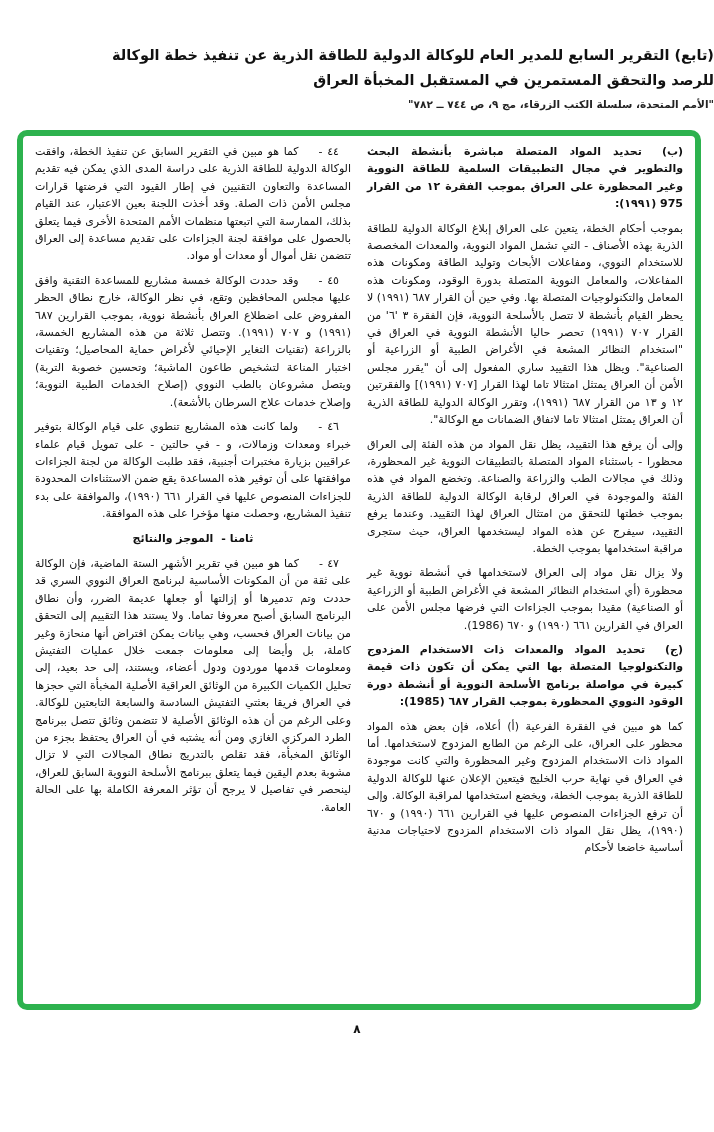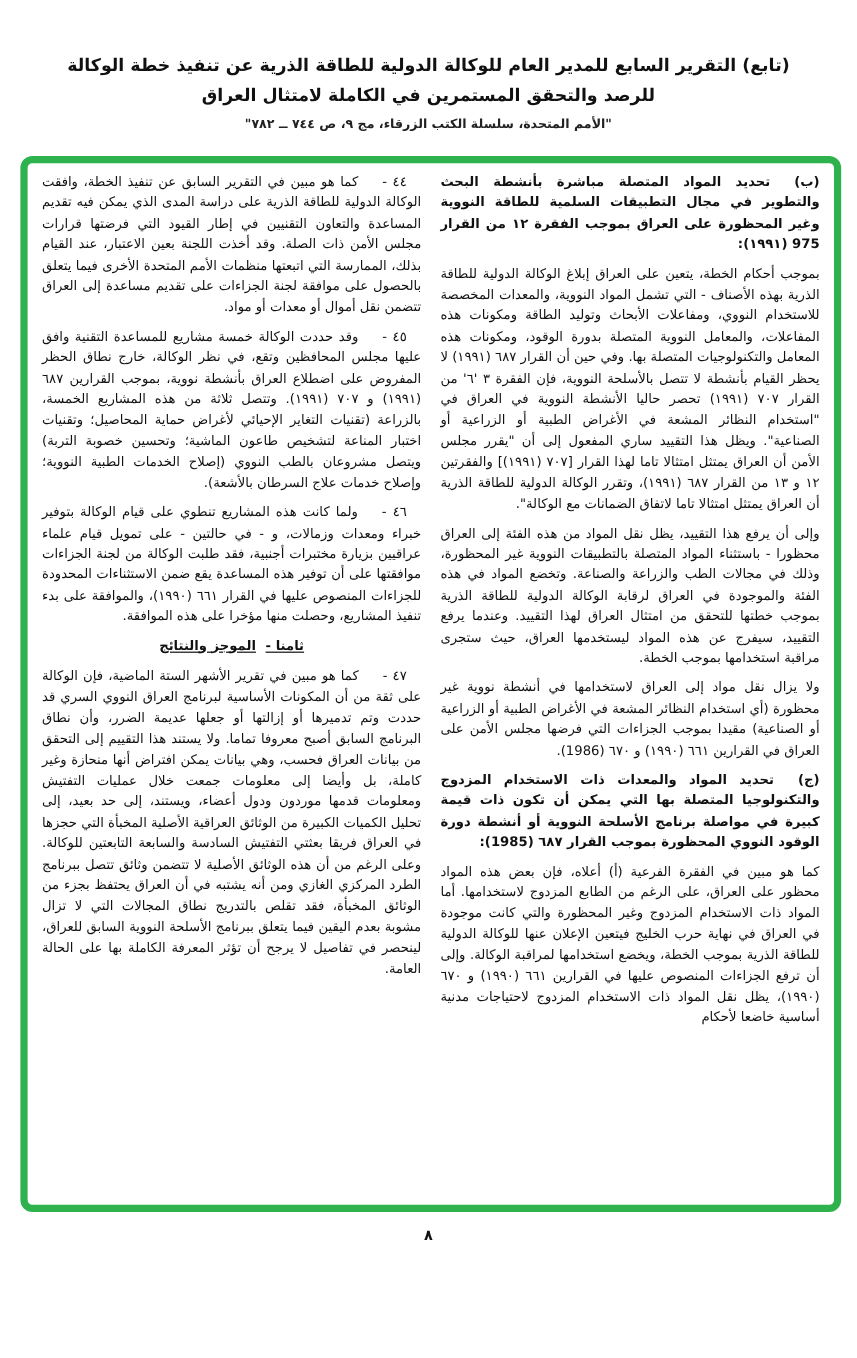--- a/index.html
+++ b/index.html
@@ -1,50 +1,50 @@
 <!DOCTYPE html>
 <html lang="ar"><head>
 <meta charset="utf-8">
 <style>
   html,body{margin:0;padding:0;}
   body{
     width:714px;height:1132px;position:relative;background:#ffffff;color:#111;
     font-family:"DejaVu Sans", sans-serif;overflow:hidden;
   }
-  .doc-header{direction:rtl;text-align:center;padding-top:42px;}
+  .doc-header{direction:rtl;padding-top:42px;}
   .doc-title-1{font-weight:bold;font-size:14.5px;line-height:26px;}
   .doc-title-2{font-weight:bold;font-size:14.5px;line-height:24px;}
   .doc-source{font-weight:bold;font-size:10.5px;line-height:20px;margin-top:2px;color:#222;}
   .green-box{
     position:absolute;left:17px;top:130px;width:684px;height:880px;
     box-sizing:border-box;border:6px solid #2db24e;border-radius:10px;
     overflow:hidden;background:#fff;
   }
   .cols{direction:rtl;display:flex;gap:16px;padding:7px 12px 2px 12px;box-sizing:border-box;height:100%;}
   .col{flex:1 1 0;text-align:justify;font-size:11px;line-height:17.4px;}
   .para{margin:0 0 7px 0;}
   .para-bold{font-weight:bold;}
   .plabel{margin-left:20px;}
   .plabel-num{margin-left:20px;}
   .num-para{text-indent:12px;}
   .sec-head{font-weight:bold;margin:2px 0 8px 0;padding-right:52px;text-indent:-52px;}
   .sec-head .plabel{margin-left:10px;}
-  .sec-head-center{font-weight:bold;text-align:center;text-indent:0;margin:4px 0 8px 0;text-decoration:underline;}
+  .sec-head-center{font-weight:bold;text-align:center;text-indent:0;margin:4px 0 8px 0;}
   .sec-head-center .plabel{margin-left:8px;}
   .page-number{
     position:absolute;top:1022px;left:0;width:714px;text-align:center;
     font-size:12px;font-weight:bold;direction:rtl;
   }
 </style>
 </head>
 <body>
 
 <div class="doc-header">
   <div class="doc-title-1">(تابع) التقرير السابع للمدير العام للوكالة الدولية للطاقة الذرية عن تنفيذ خطة الوكالة</div>
-  <div class="doc-title-2">للرصد والتحقق المستمرين في الكاملة لامتثال العراق</div>
+  <div class="doc-title-2">للرصد والتحقق المستمرين في المستقبل المخبأة العراق</div>
   <div class="doc-source">"الأمم المتحدة، سلسلة الكتب الزرقاء، مج ٩، ص ٧٤٤ ــ ٧٨٢"</div>
 </div>
 
 <div class="green-box">
   <div class="cols">
 
     <div class="col">
       <p class="para para-bold"><span class="plabel">(ب)</span><span>تحديد المواد المتصلة مباشرة بأنشطة البحث والتطوير في مجال التطبيقات السلمية للطاقة النووية وغير المحظورة على العراق بموجب الفقرة ١٢ من القرار 975 (١٩٩١):</span></p>
       <p class="para">بموجب أحكام الخطة، يتعين على العراق إبلاغ الوكالة الدولية للطاقة الذرية بهذه الأصناف - التي تشمل المواد النووية، والمعدات المخصصة للاستخدام النووي، ومفاعلات الأبحاث وتوليد الطاقة ومكونات هذه المفاعلات، والمعامل النووية المتصلة بدورة الوقود، ومكونات هذه المعامل والتكنولوجيات المتصلة بها. وفي حين أن القرار ٦٨٧ (١٩٩١) لا يحظر القيام بأنشطة لا تتصل بالأسلحة النووية، فإن الفقرة ٣ '٦' من القرار ٧٠٧ (١٩٩١) تحصر حاليا الأنشطة النووية في العراق في "استخدام النظائر المشعة في الأغراض الطبية أو الزراعية أو الصناعية". ويظل هذا التقييد ساري المفعول إلى أن "يقرر مجلس الأمن أن العراق يمتثل امتثالا تاما لهذا القرار [٧٠٧ (١٩٩١)] والفقرتين ١٢ و ١٣ من القرار ٦٨٧ (١٩٩١)، وتقرر الوكالة الدولية للطاقة الذرية أن العراق يمتثل امتثالا تاما لاتفاق الضمانات مع الوكالة".</p>
       <p class="para">وإلى أن يرفع هذا التقييد، يظل نقل المواد من هذه الفئة إلى العراق محظورا - باستثناء المواد المتصلة بالتطبيقات النووية غير المحظورة، وذلك في مجالات الطب والزراعة والصناعة. وتخضع المواد في هذه الفئة والموجودة في العراق لرقابة الوكالة الدولية للطاقة الذرية بموجب خطتها للتحقق من امتثال العراق لهذا التقييد. وعندما يرفع التقييد، سيفرج عن هذه المواد ليستخدمها العراق، حيث ستجرى مراقبة استخدامها بموجب الخطة.</p>

